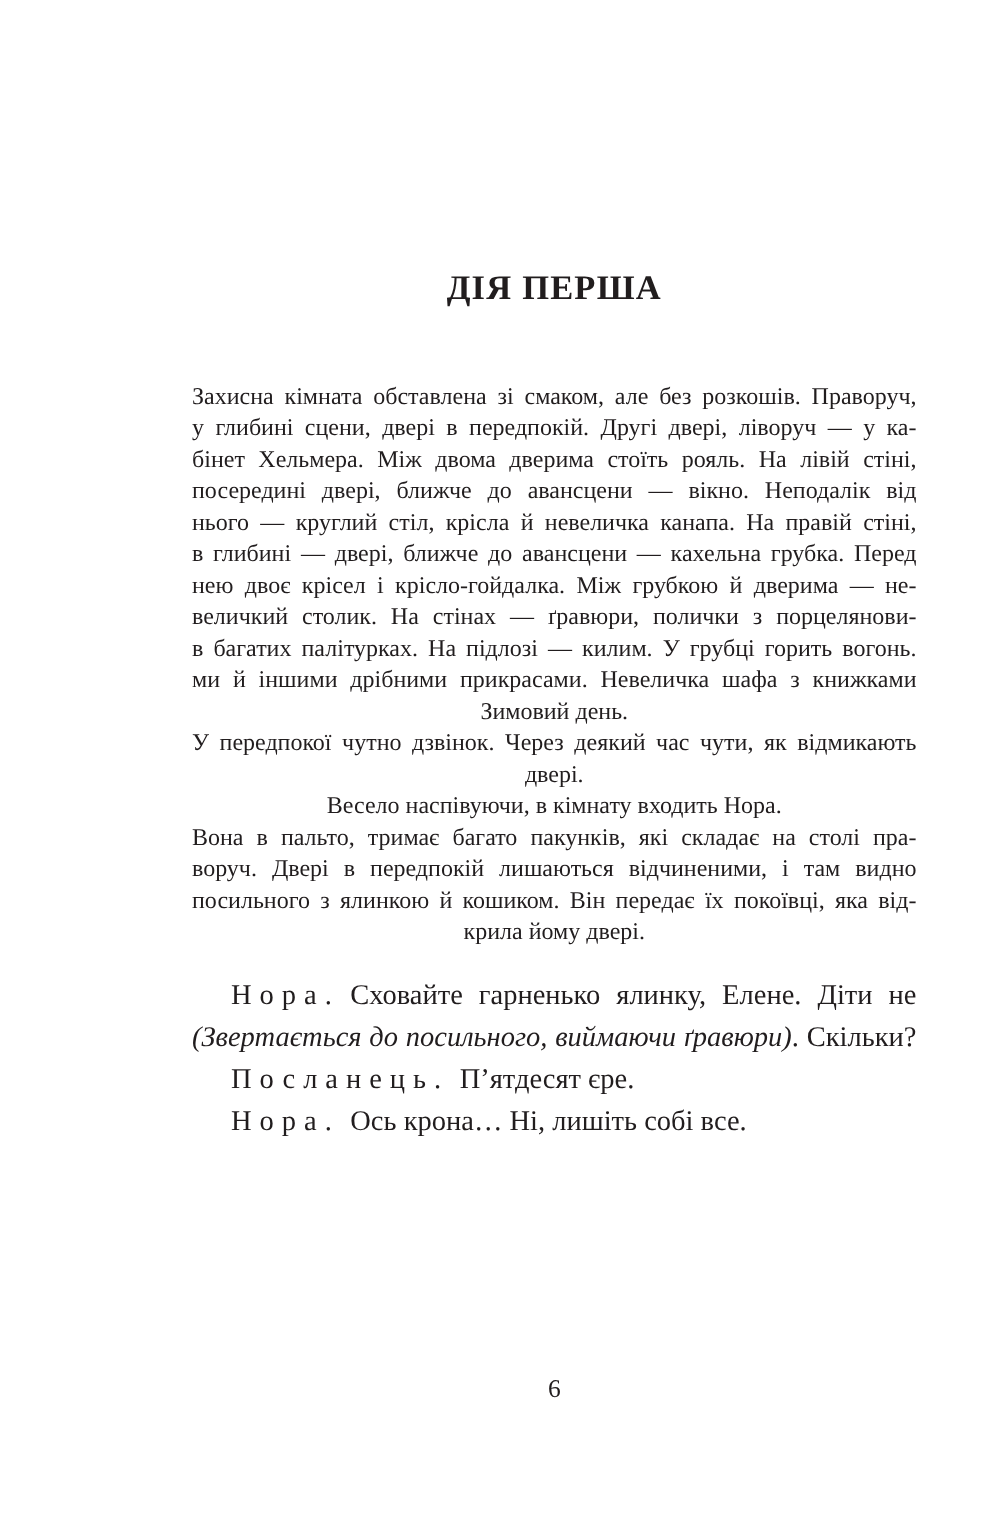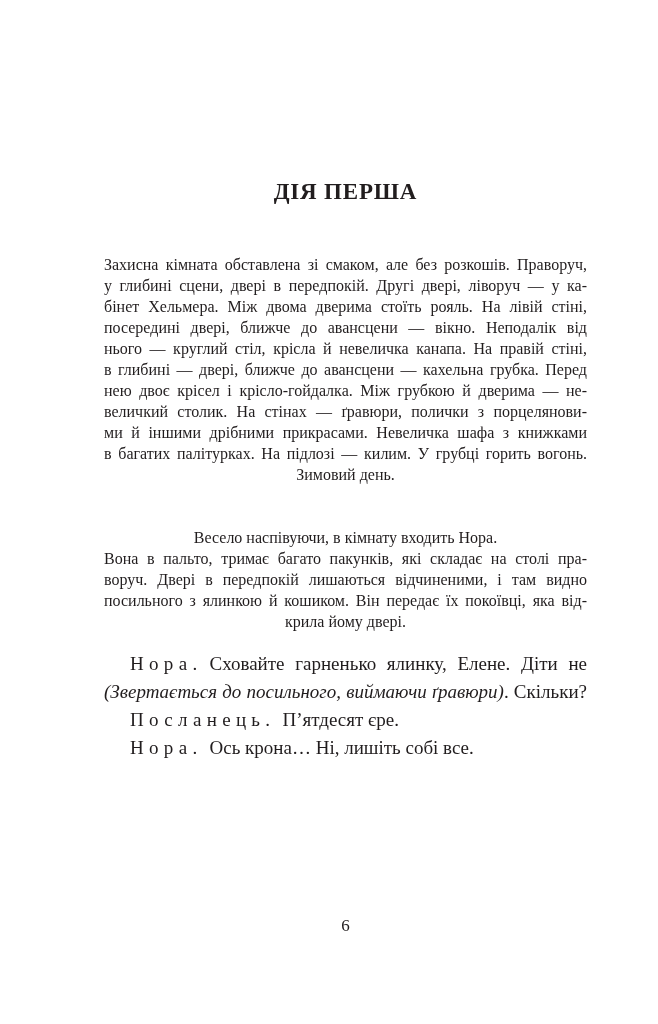--- a/index.html
+++ b/index.html
@@ -3,21 +3,21 @@
 <meta charset="utf-8">
 <style>
   * { margin:0; padding:0; box-sizing:border-box; }
   html,body { background:#ffffff; }
   body {
     width:658px; height:1024px;
     font-family:"Liberation Serif", serif;
     color:#211d1e;
   }
   .page { position:relative; width:658px; height:1024px; background:#ffffff; overflow:hidden; }
-  .block { position:absolute; left:104px; width:483px; }
+  .block { position:absolute; left:128px; width:483px; }
 
   .act-title {
     top:179px;
     text-align:center;
     font-weight:bold;
     font-size:23px;
     letter-spacing:0.8px;
   }
 
   .stage { font-size:16px; line-height:21px; }
@@ -48,25 +48,29 @@
 
   <div class="block stage stage1">
     <div class="sline">Захисна кімната обставлена зі смаком, але без розкошів. Праворуч,</div>
     <div class="sline">у глибині сцени, двері в передпокій. Другі двері, ліворуч — у ка-</div>
     <div class="sline">бінет Хельмера. Між двома дверима стоїть рояль. На лівій стіні,</div>
     <div class="sline">посередині двері, ближче до авансцени — вікно. Неподалік від</div>
     <div class="sline">нього — круглий стіл, крісла й невеличка канапа. На правій стіні,</div>
     <div class="sline">в глибині — двері, ближче до авансцени — кахельна грубка. Перед</div>
     <div class="sline">нею двоє крісел і крісло-гойдалка. Між грубкою й дверима — не-</div>
     <div class="sline">величкий столик. На стінах — ґравюри, полички з порцелянови-</div>
+    <div class="sline">в багатих палітурках. На підлозі — килим. У грубці горить вогонь.</div>
     <div class="sline">ми й іншими дрібними прикрасами. Невеличка шафа з книжками</div>
-    <div class="sline">в багатих палітурках. На підлозі — килим. У грубці горить вогонь.</div>
     <div class="sline center">Зимовий день.</div>
   </div>
 
+  <div class="block stage stage2">
+    <div class="sline">У передпокої чутно дзвінок. Через деякий час чути, як відмикають</div>
+    <div class="sline center">двері.</div>
+  </div>
 
   <div class="block stage stage3">
     <div class="sline center">Весело наспівуючи, в кімнату входить Нора.</div>
   </div>
 
   <div class="block stage stage4">
     <div class="sline">Вона в пальто, тримає багато пакунків, які складає на столі пра-</div>
     <div class="sline">воруч. Двері в передпокій лишаються відчиненими, і там видно</div>
     <div class="sline">посильного з ялинкою й кошиком. Він передає їх покоївці, яка від-</div>
     <div class="sline center">крила йому двері.</div>

